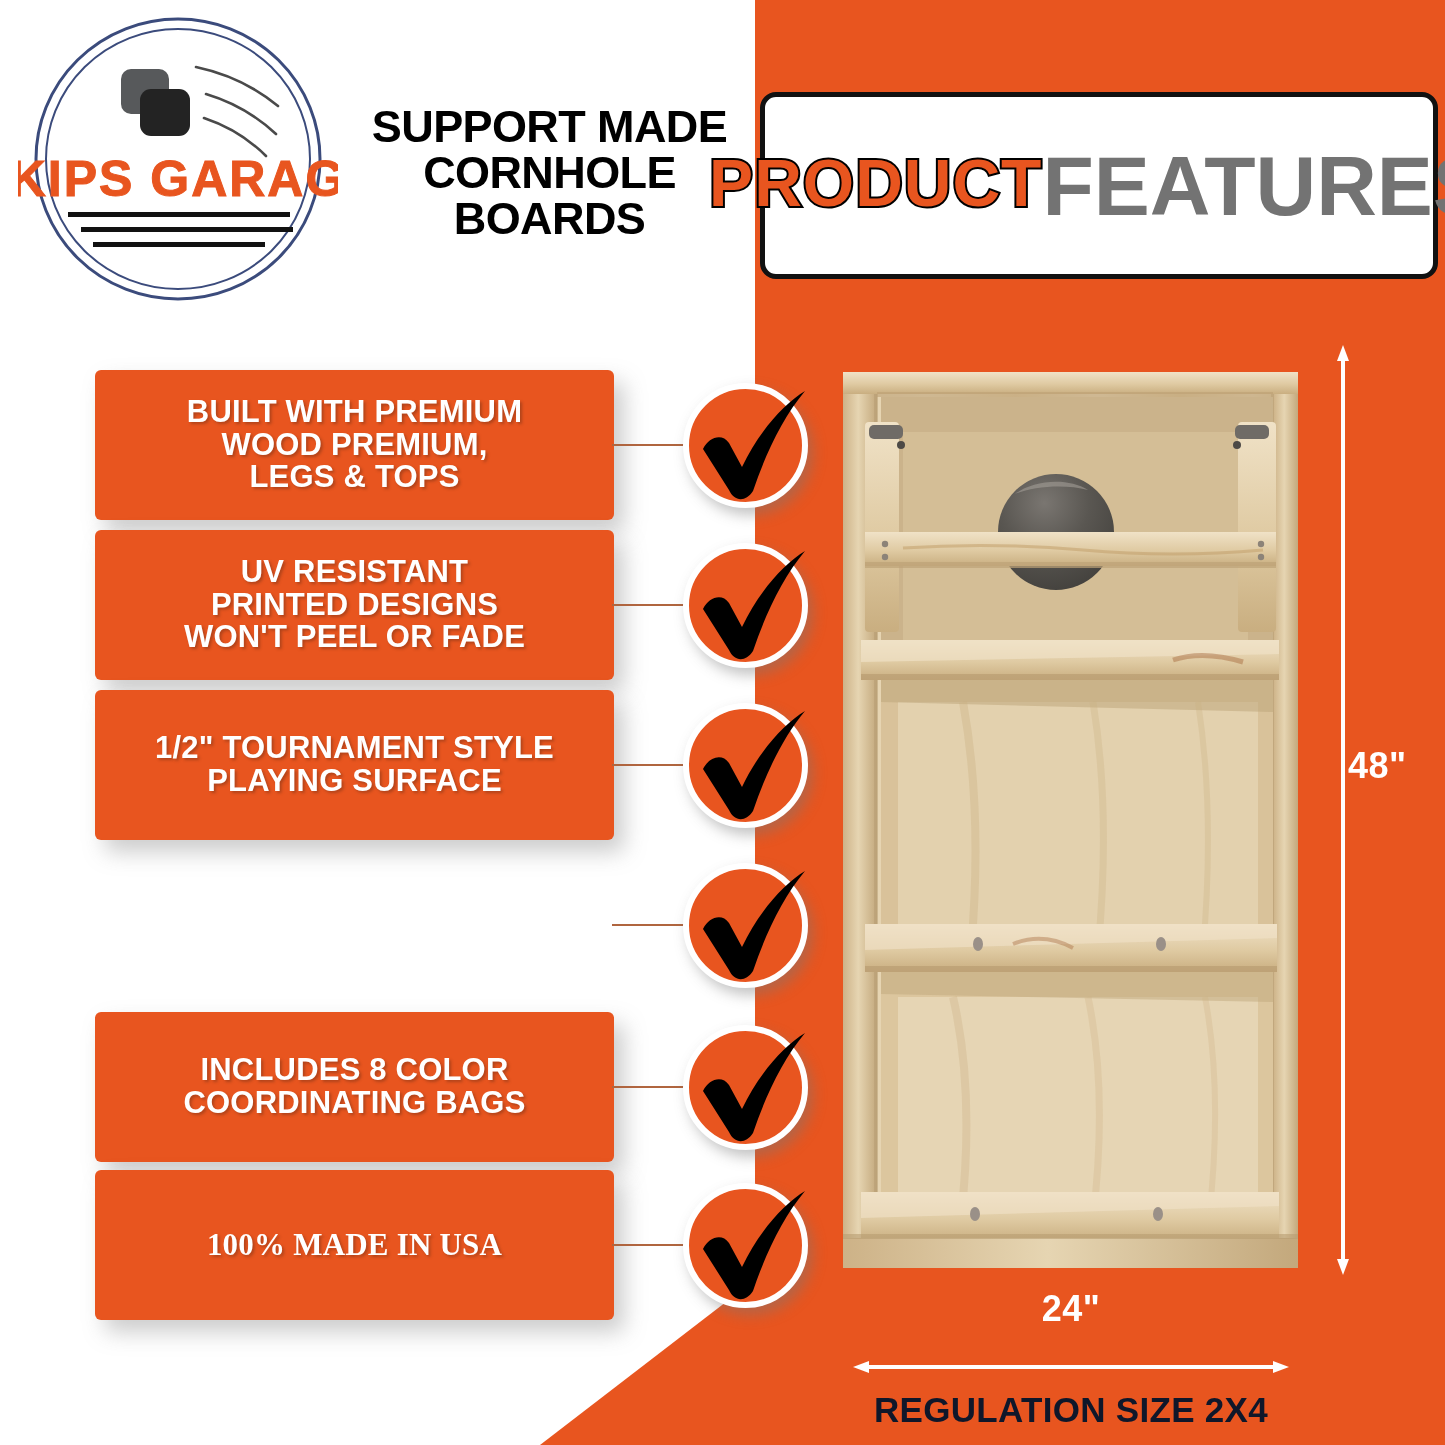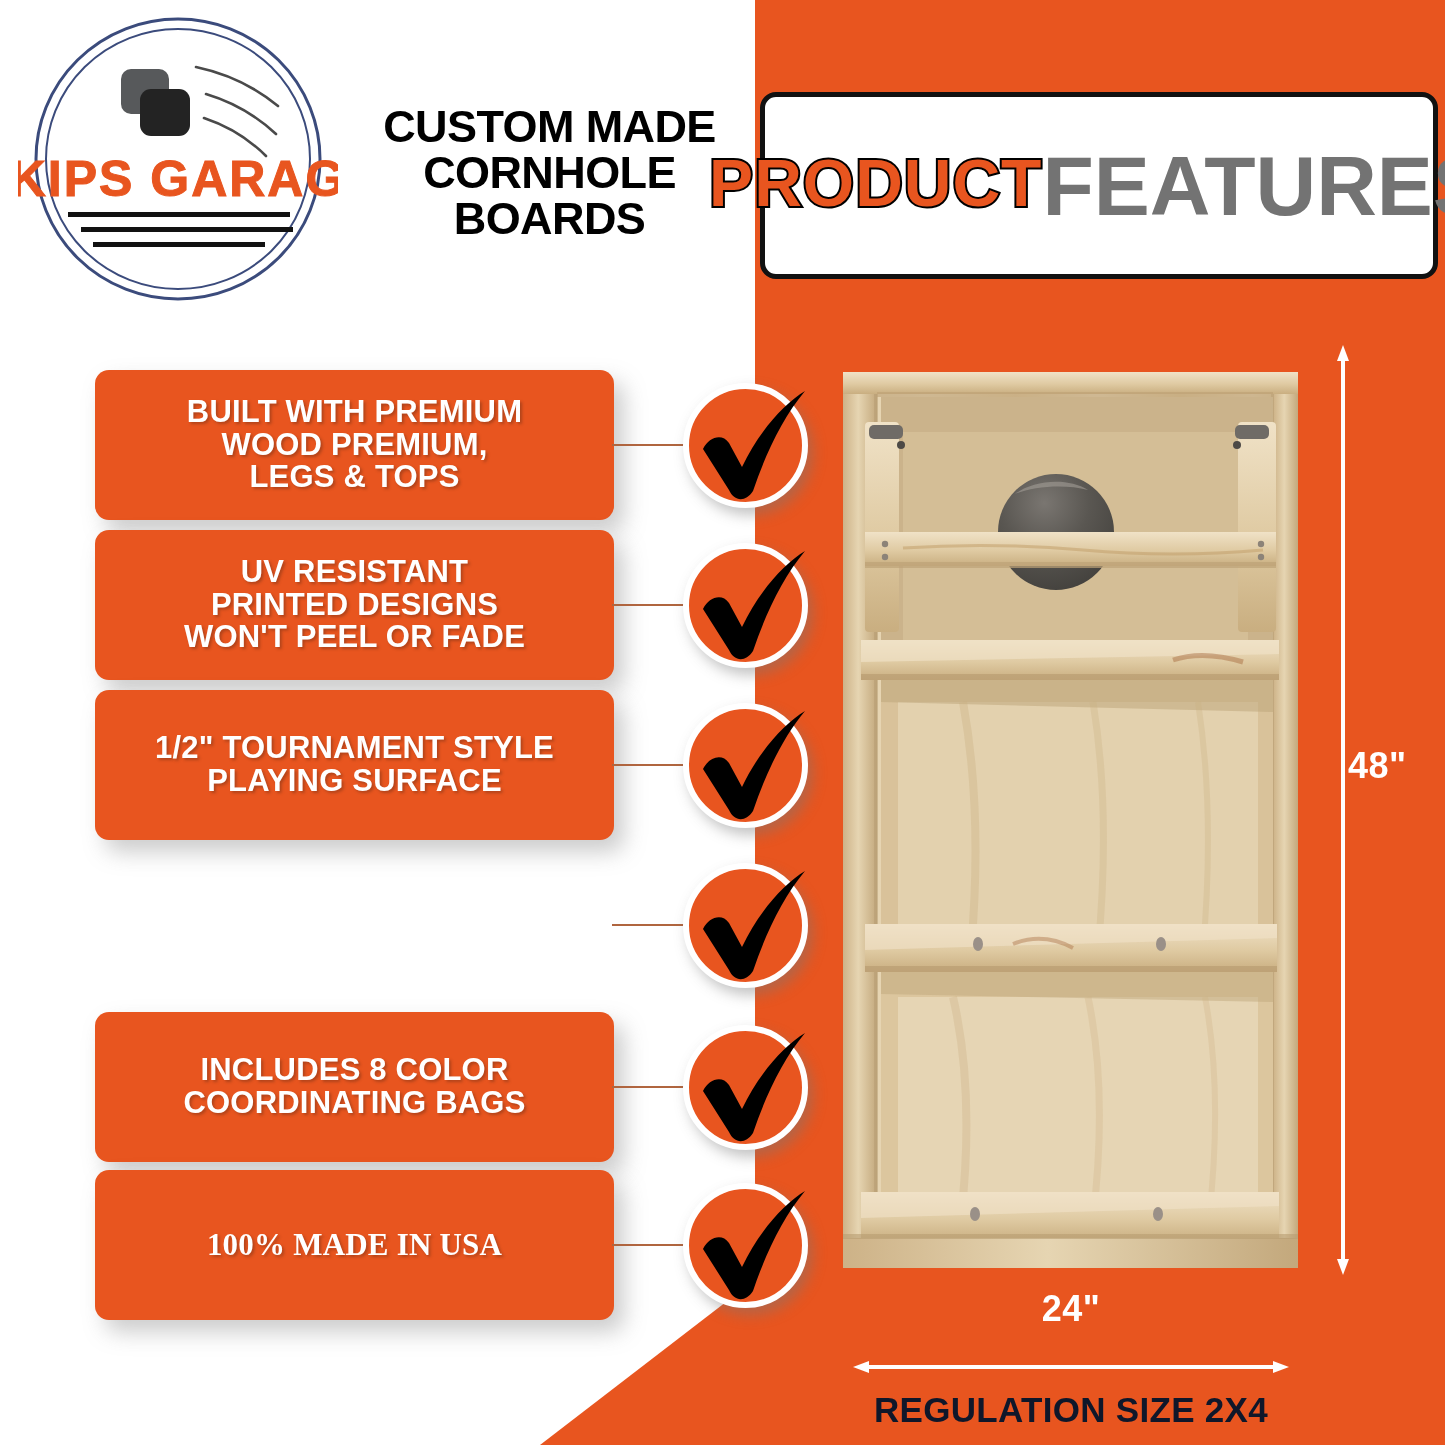--- a/index.html
+++ b/index.html
@@ -102,21 +102,21 @@
     width: 830px;
     height: 150px;
   }
   .pill {
     position: absolute;
     left: 95px;
     top: 0;
     width: 519px;
     height: 100%;
     background: #E8551F;
-    border-radius: 14px;
+    border-radius: 6px;
     box-shadow: 10px 12px 22px rgba(120,120,120,0.38);
     display: flex;
     align-items: center;
     justify-content: center;
     box-sizing: border-box;
     padding: 0 16px;
   }
   .pill-text {
     color: #ffffff;
     font-weight: 700;
@@ -235,21 +235,21 @@
       <path d="M188 80 Q228 92 258 120" fill="none" stroke="#4a4a4a" stroke-width="2.6" stroke-linecap="round"></path>
       <path d="M186 104 Q222 116 248 142" fill="none" stroke="#4a4a4a" stroke-width="2.6" stroke-linecap="round"></path>
       <text x="160" y="182" text-anchor="middle" font-family="Liberation Sans, sans-serif" font-size="50" font-weight="700" letter-spacing="2" fill="#E8551F" stroke="#E8551F" stroke-width="1">SKIPS GARAGE</text>
       <rect x="50" y="198" width="222" height="5" fill="#111111"></rect>
       <rect x="63" y="213" width="212" height="5" fill="#111111"></rect>
       <rect x="75" y="228" width="172" height="5" fill="#111111"></rect>
     </svg>
   </div>
 
   <div class="headline">
-    <div>CUSTOM MADE</div>
+    <div>SUPPORT MADE</div>
     <div>CORNHOLE</div>
     <div>BOARDS</div>
   </div>
 
   <div class="features-banner">
     <div class="fb-product">PRODUCT</div>
     <div class="fb-features">FEATURES</div>
   </div>
 
   <div class="feature-row" style="top:370px;">

